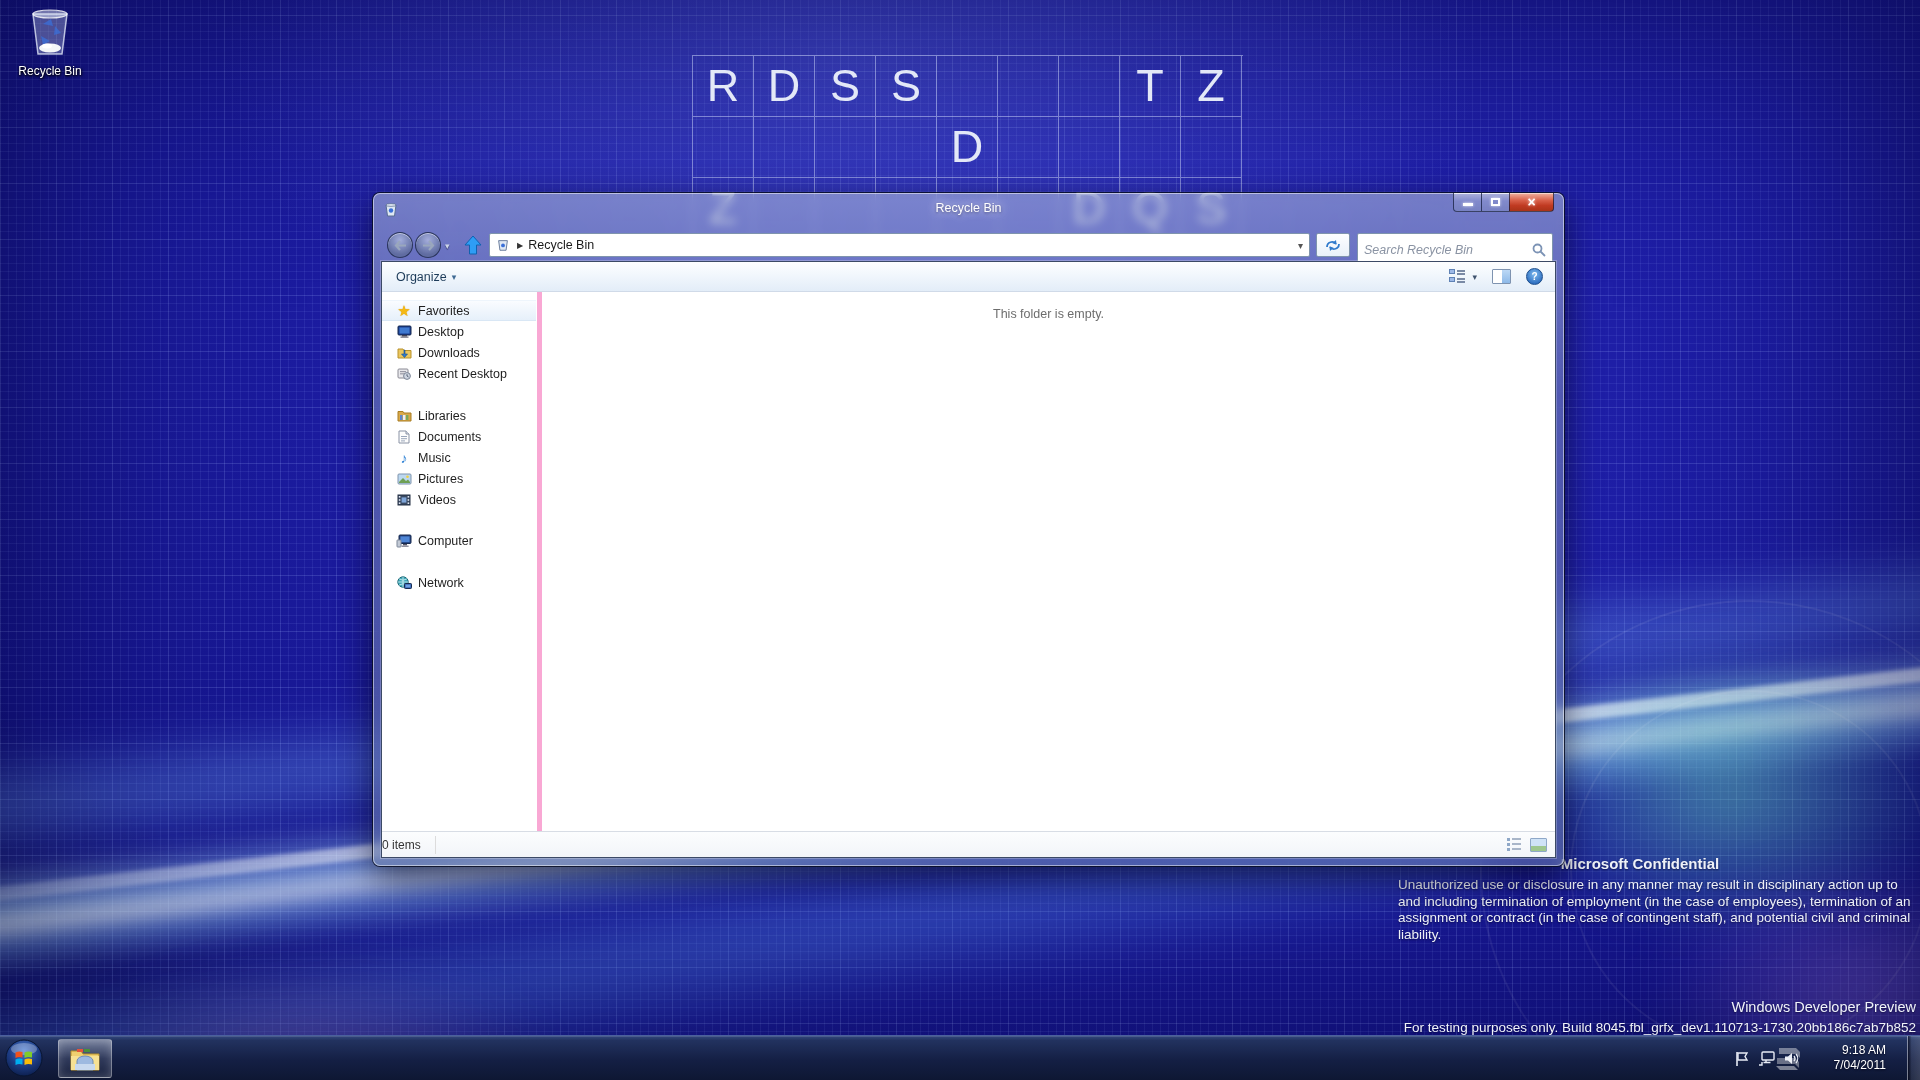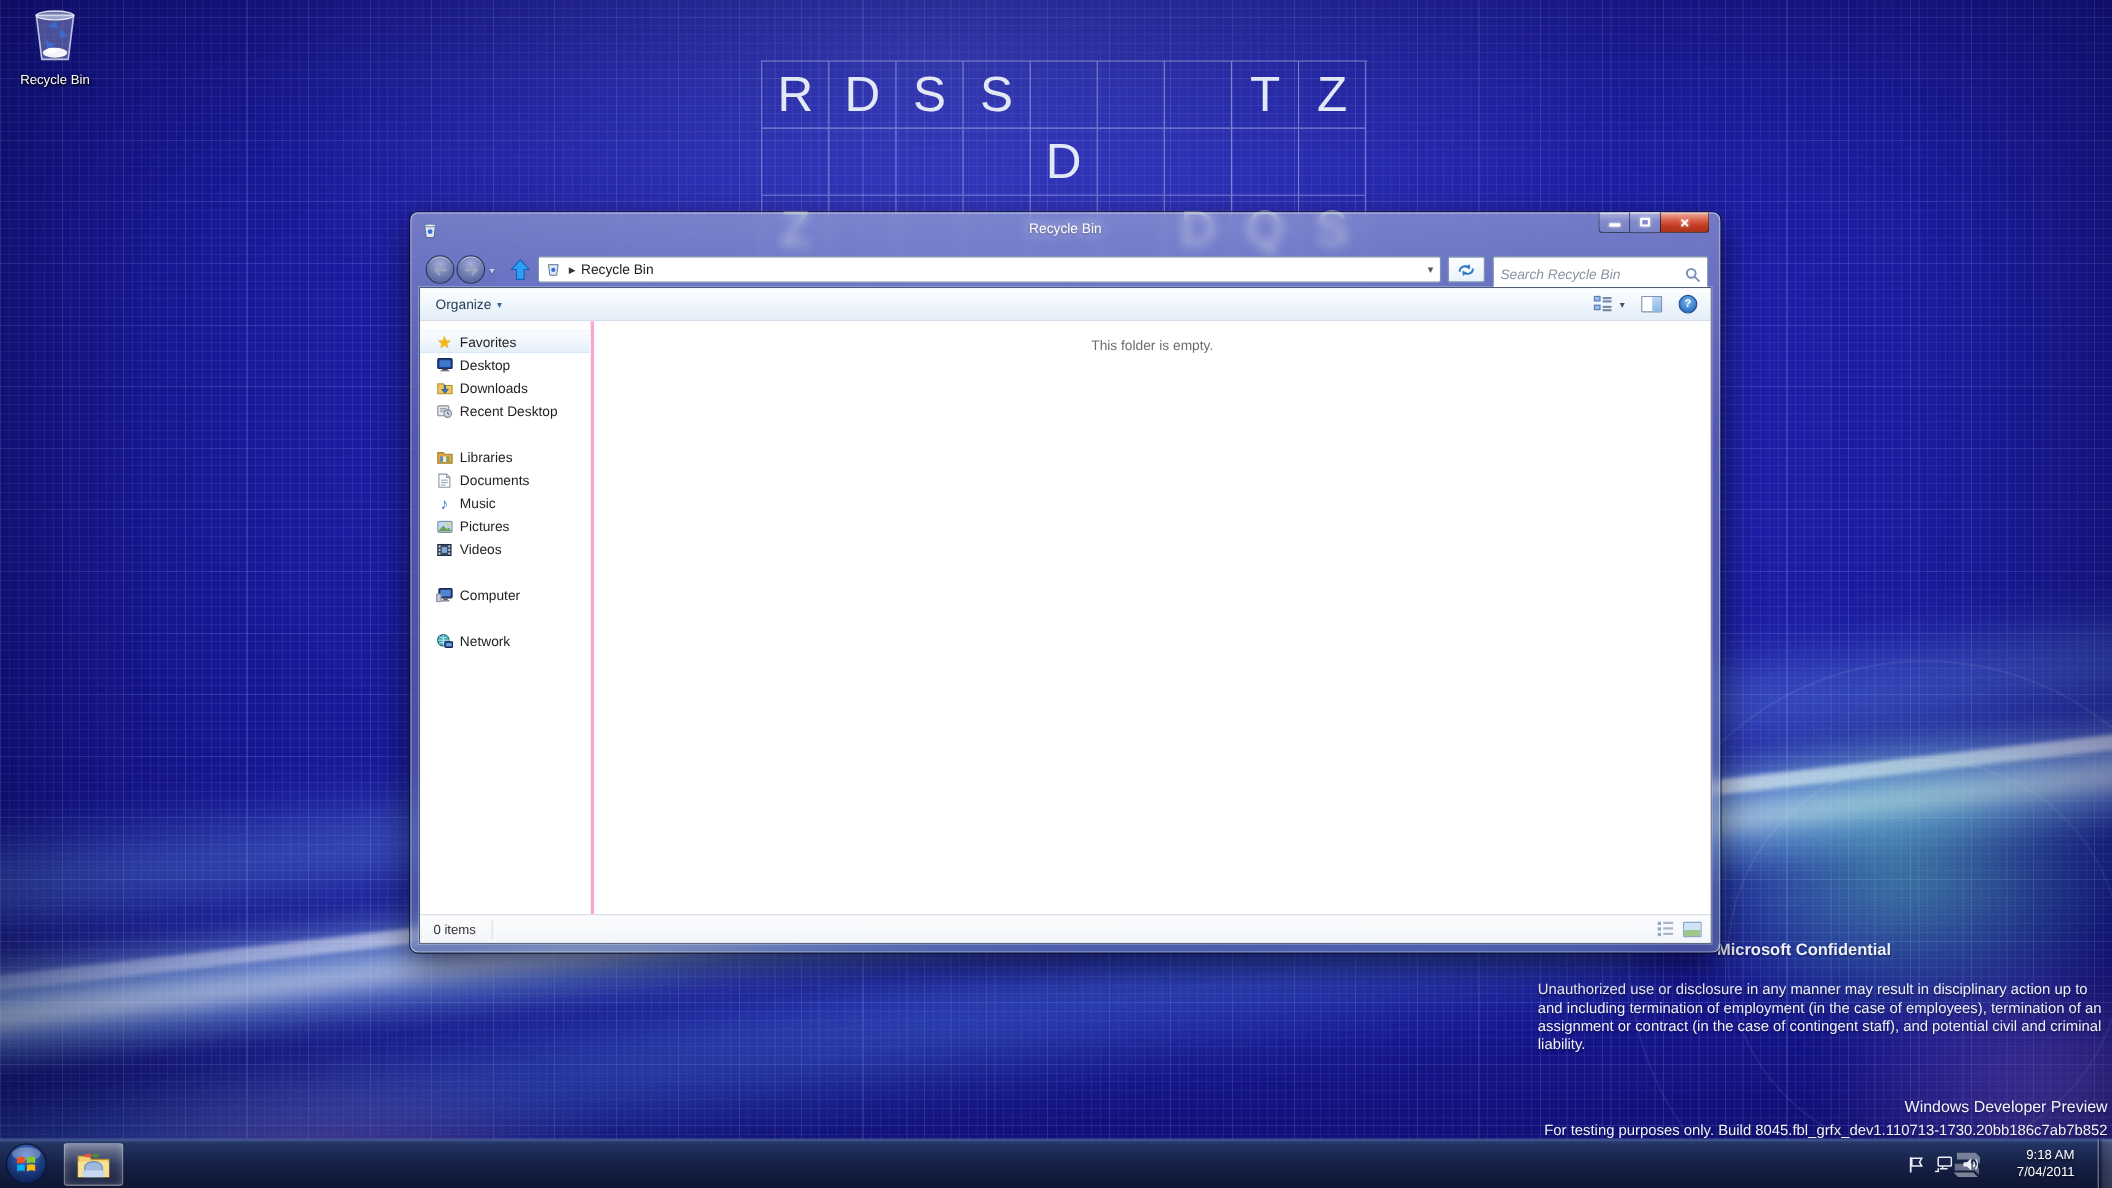--- a/index.html
+++ b/index.html
@@ -46,21 +46,21 @@
     border-left:1px solid rgba(205,215,250,.5); border-top:1px solid rgba(205,215,250,.5); }
   .cell { border-right:1px solid rgba(205,215,250,.5); border-bottom:1px solid rgba(205,215,250,.5);
     color:#e3e8f7; font-size:45px; font-weight:300; display:flex; align-items:center; justify-content:center; }
 
   
   .desk-icon { position:absolute; left:8px; top:6px; width:84px; text-align:center; }
   .desk-icon .lbl { margin-top:2px; color:#fff; font-size:12px; text-shadow:0 1px 2px #000, 1px 1px 3px rgba(0,0,0,.9); }
 
   
   .confid { position:absolute; left:1364px; top:855px; width:552px; color:#eef1f8; text-shadow:0 1px 2px rgba(0,0,30,.55); }
-  .confid .t { font-weight:bold; font-size:15px; text-align:center; margin-bottom:20px; }
+  .confid .t { font-weight:bold; font-size:15px; text-align:center; margin-bottom:5px; }
   .confid .b { font-size:13.5px; line-height:16.5px;margin-left:34px; }
   .wm-line { position:absolute; right:4px; text-align:right; color:#f0f3fa; text-shadow:0 1px 2px rgba(0,0,30,.55); }
   .wm-edition { top:999px; font-size:14.5px; }
   .wm-build { top:1020px; font-size:13.5px; }
 
   
   .win { position:absolute; left:373px; top:193px; width:1191px; height:673px; border-radius:7px;
     background:linear-gradient(180deg, rgba(168,180,208,.62), rgba(120,135,172,.55) 30%, rgba(104,120,158,.55));
     backdrop-filter: blur(5px) saturate(1.15);
     box-shadow: 0 0 0 1px rgba(8,14,36,.85), inset 0 0 0 1px rgba(255,255,255,.5), 0 12px 34px rgba(0,0,15,.6); }
@@ -124,26 +124,26 @@
 
   .navpane { position:absolute; left:0; top:30px; width:154px; bottom:26px; background:#fff; padding-top:8px; font-size:12.5px; color:#1e1e1e; }
   .nav-row { height:21px; display:flex; align-items:center; gap:6px; padding-left:14px; }
   .nav-row.child { }
   .nav-row.hl { background:linear-gradient(180deg,#fafcff,#e6f0fa); border-top:1px solid #eef5fc; border-bottom:1px solid #d9e7f5; }
   .gap21 { height:21px; } .gap20 { height:20px; }
   .icon16 { width:16px; height:16px; display:flex; align-items:center; justify-content:center; flex:0 0 16px; }
   .star { color:#f5b915; font-size:15px; text-shadow:0 0 1px #c58a00; }
   .note { color:#2a7fd4; font-size:14px; font-weight:bold; }
 
-  .main { position:absolute; left:155px; top:30px; right:0; bottom:26px; background:#fff; border-left:3px solid #f9a8d4; }
+  .main { position:absolute; left:155px; top:30px; right:0; bottom:26px; background:#fff; border-left:5px solid #f9a8d4; }
   .empty-msg { padding-top:15px; text-align:center; color:#6d6d6d; font-size:12.5px; }
 
   .statusbar { position:absolute; left:0; right:0; bottom:0; height:26px; background:linear-gradient(180deg,#fcfdfe,#f2f5f9);
     border-top:1px solid #d8dde5; display:flex; align-items:center; }
-  .status-items { margin-left:12px; font-size:12px; color:#333; }
+  .status-items { font-size:12px; color:#333; }
   .status-div { width:1px; height:18px; background:#dcdcdc; margin-left:14px; }
   .status-right { margin-left:auto; margin-right:8px; display:flex; gap:8px; align-items:center; }
   .ic-details { width:15px; height:13px; position:relative; }
   .ic-details i { position:absolute; left:0; width:3px; height:3px; background:#8fa8c8; }
   .ic-details i.r2{top:5px;} .ic-details i.r3{top:10px;}
   .ic-details s { position:absolute; left:5px; width:9px; height:2px; background:#a9b6c9; }
   .ic-details s.r2{top:5px;} .ic-details s.r3{top:10px;}
   .ic-thumb { width:17px; height:14px; border:1px solid #8fa8c8; background:linear-gradient(180deg,#cfe3f7 55%,#9ec78f 55%); border-radius:1px; }
 
   

